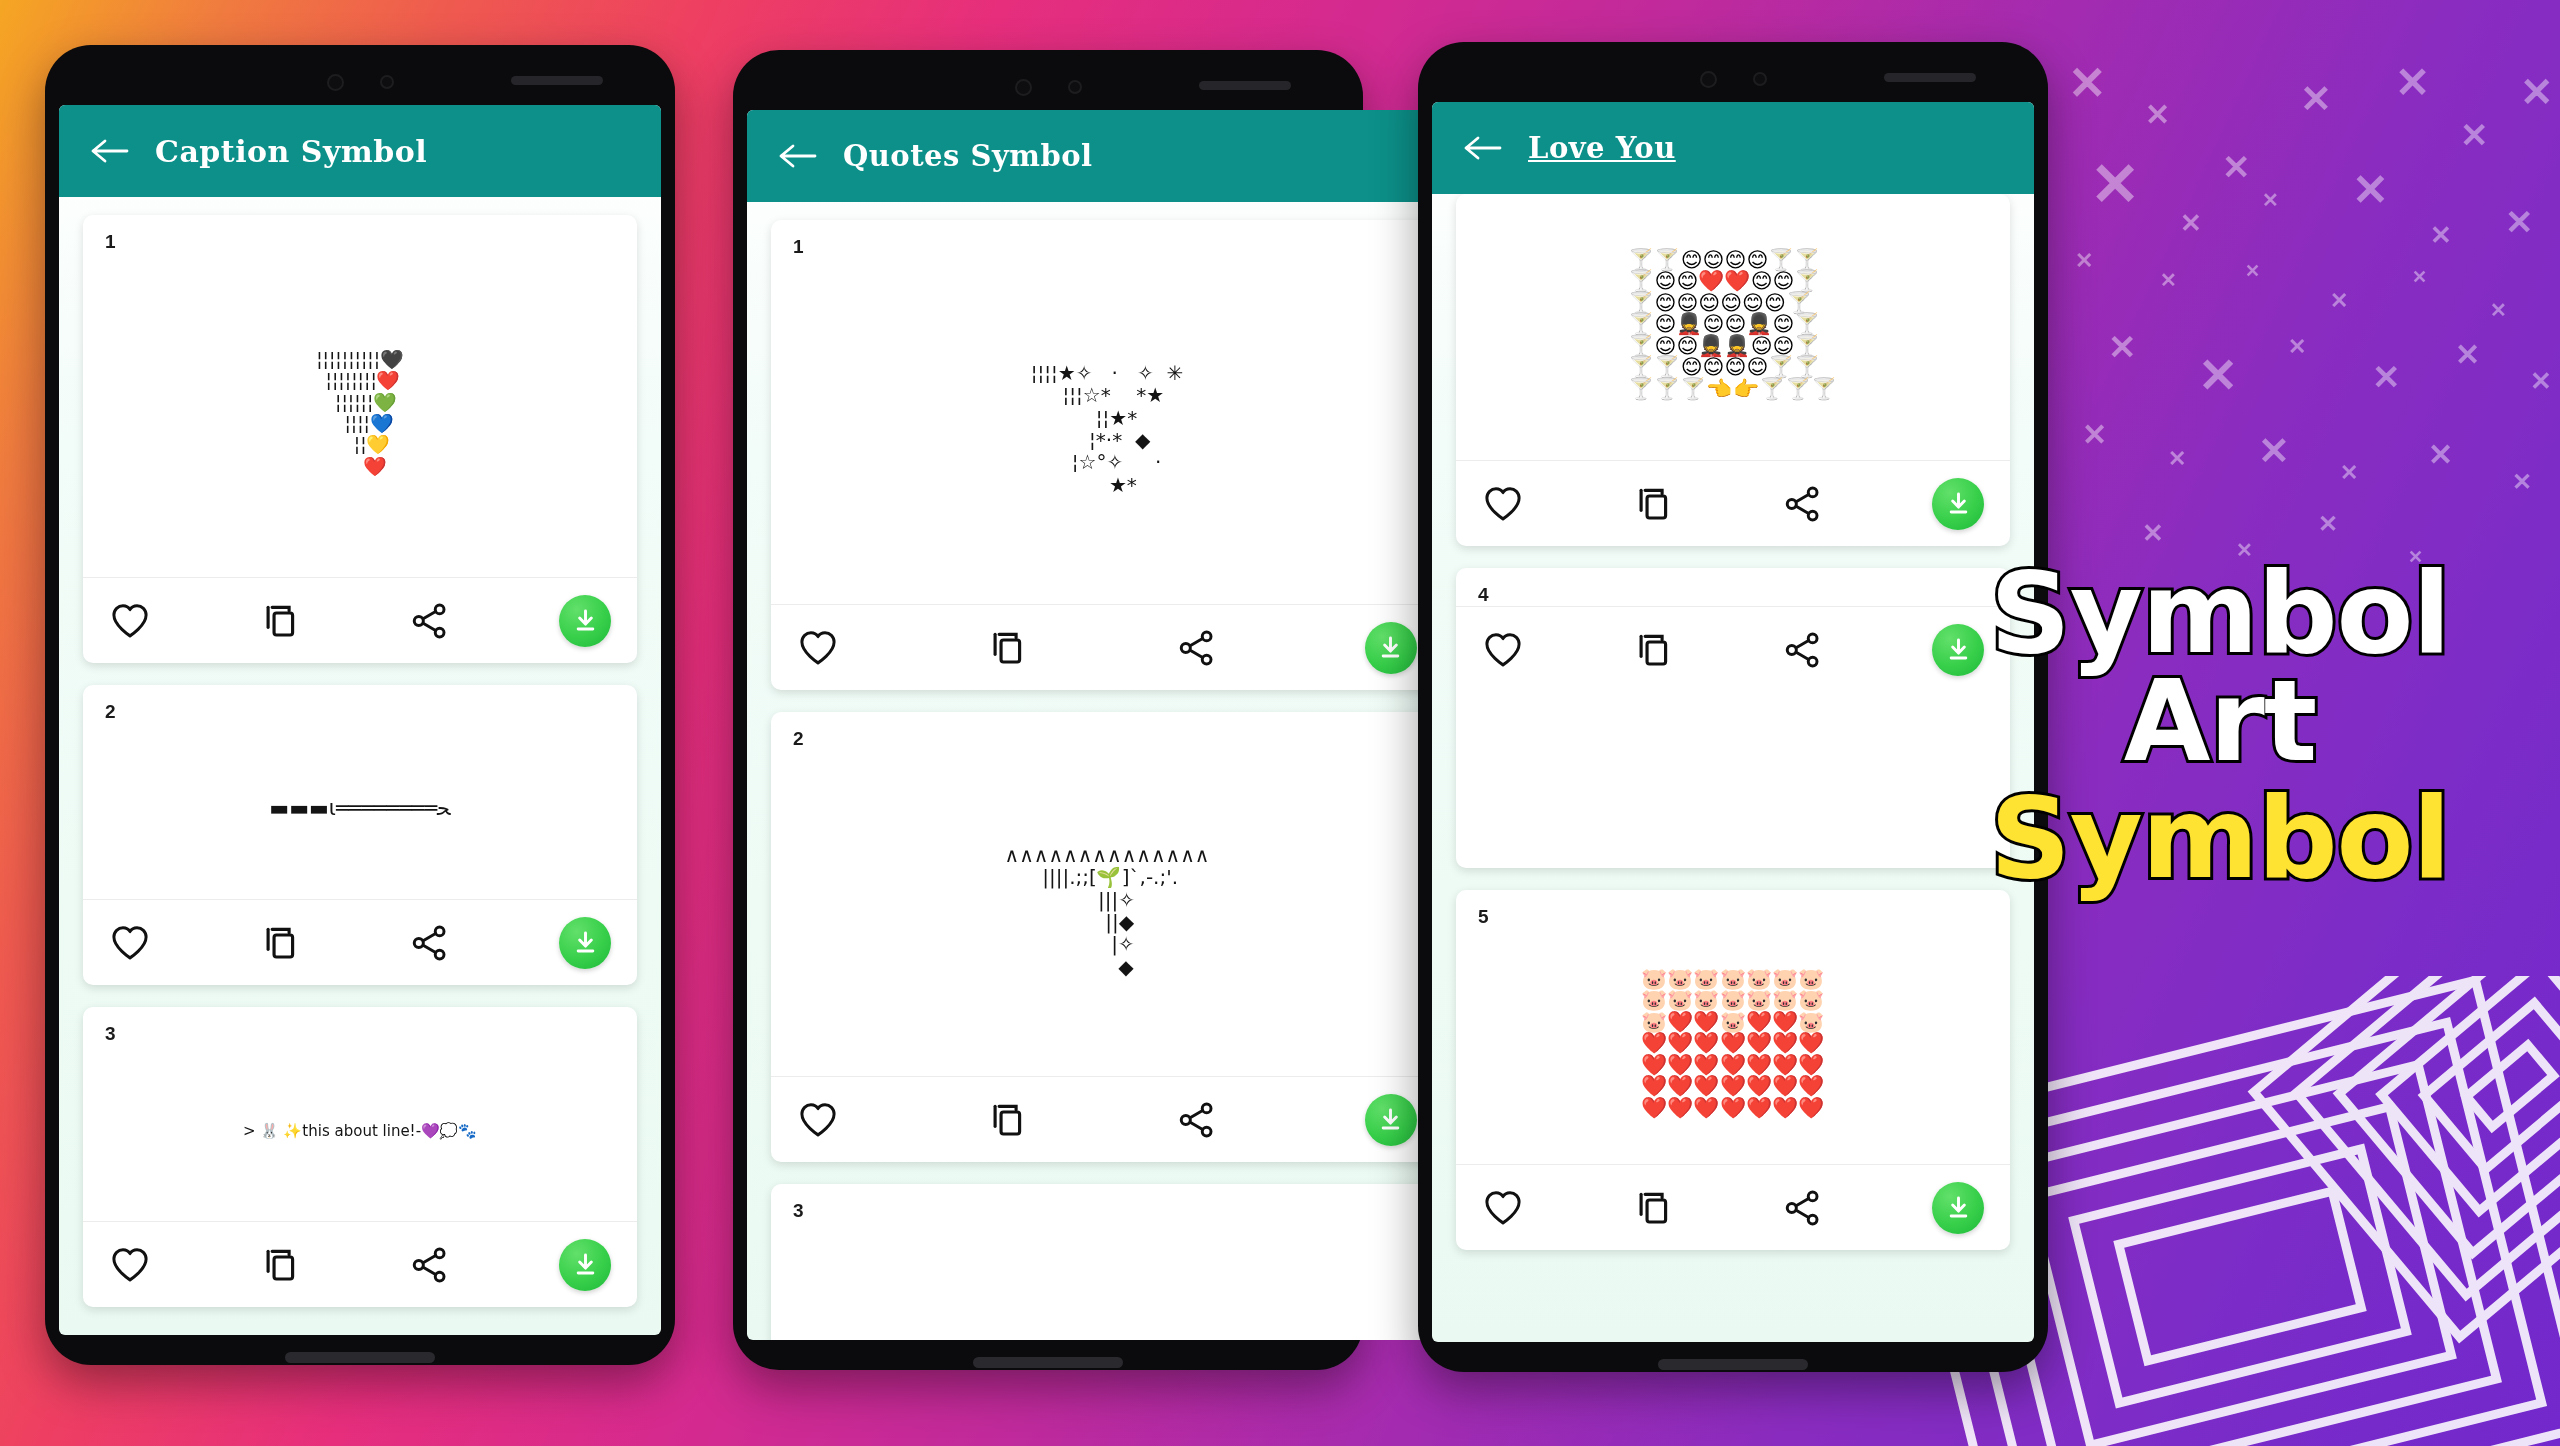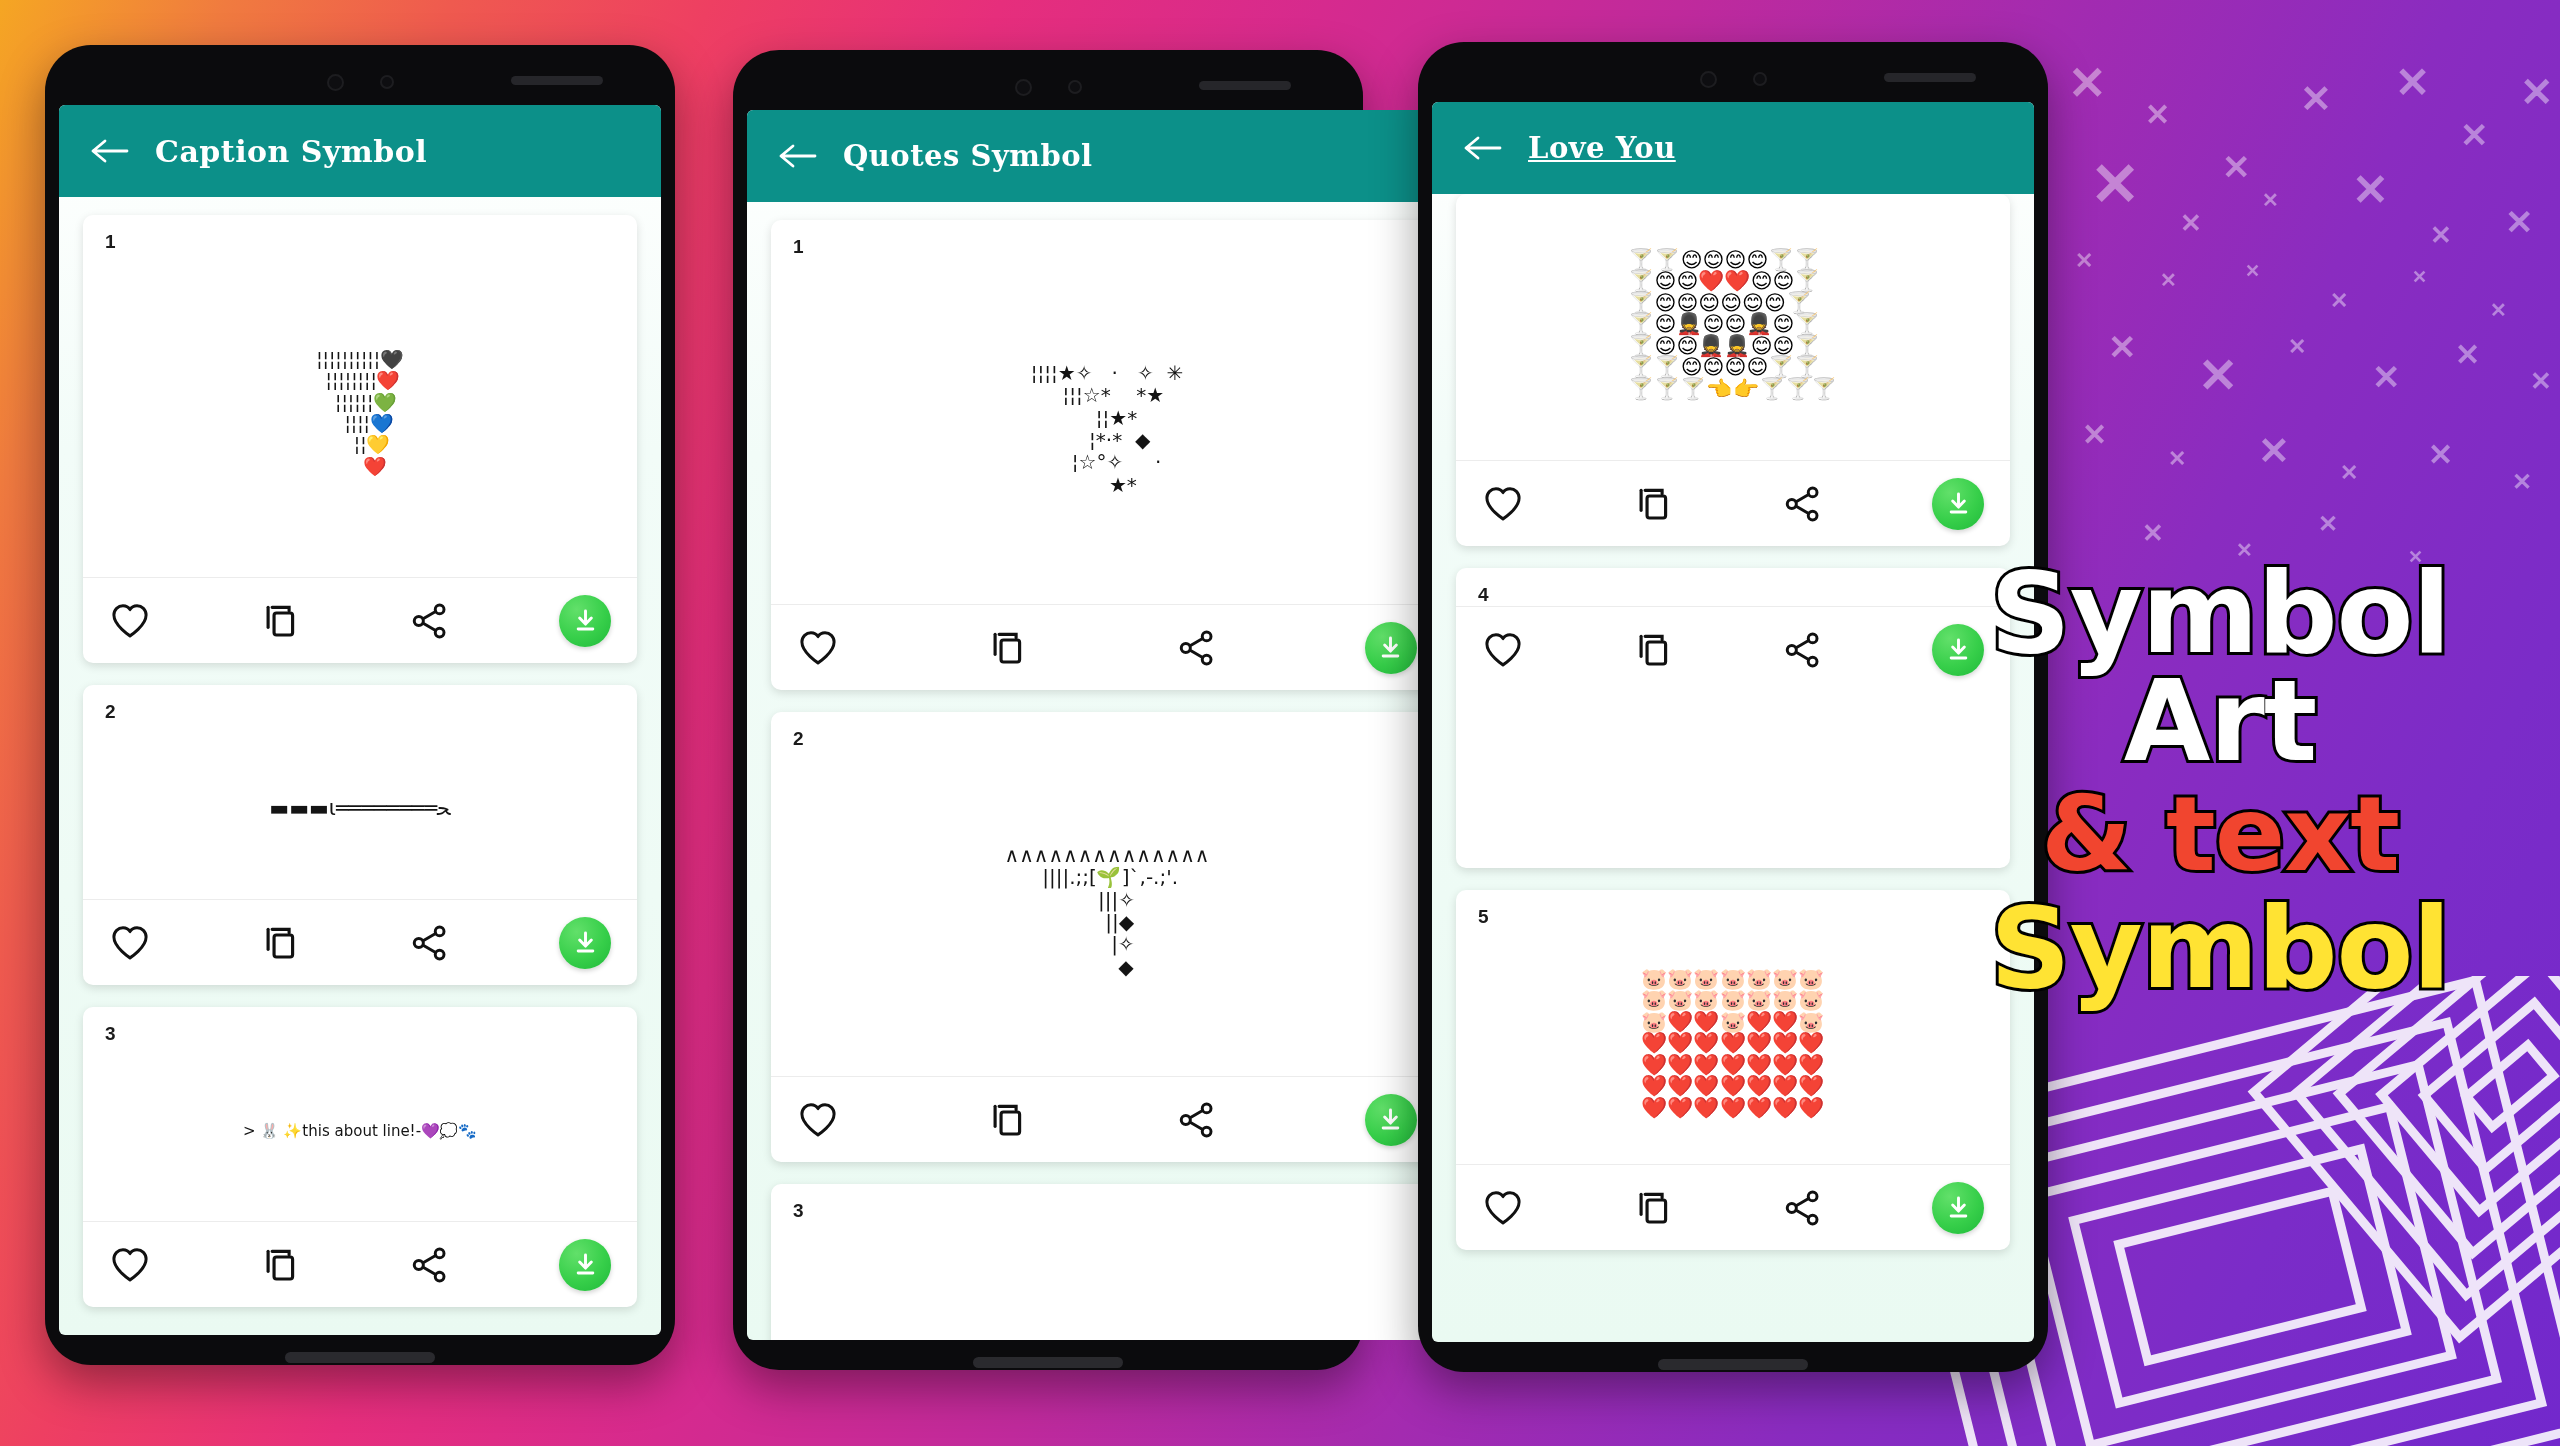--- a/index.html
+++ b/index.html
@@ -615,17 +615,16 @@
           </div>
         </div>
     </div>
     <div class="bezel-bottom">
       <div class="navbar-pill"></div>
     </div>
   </div>
 
   <div class="promo">
     <span class="promo-line promo-1">Symbol Art</span>
-    <span class="promo-line promo-2">&amp; text</span>
     <span class="promo-line promo-3">Symbol</span>
   </div>
 
 </div>
 
 </body></html>

